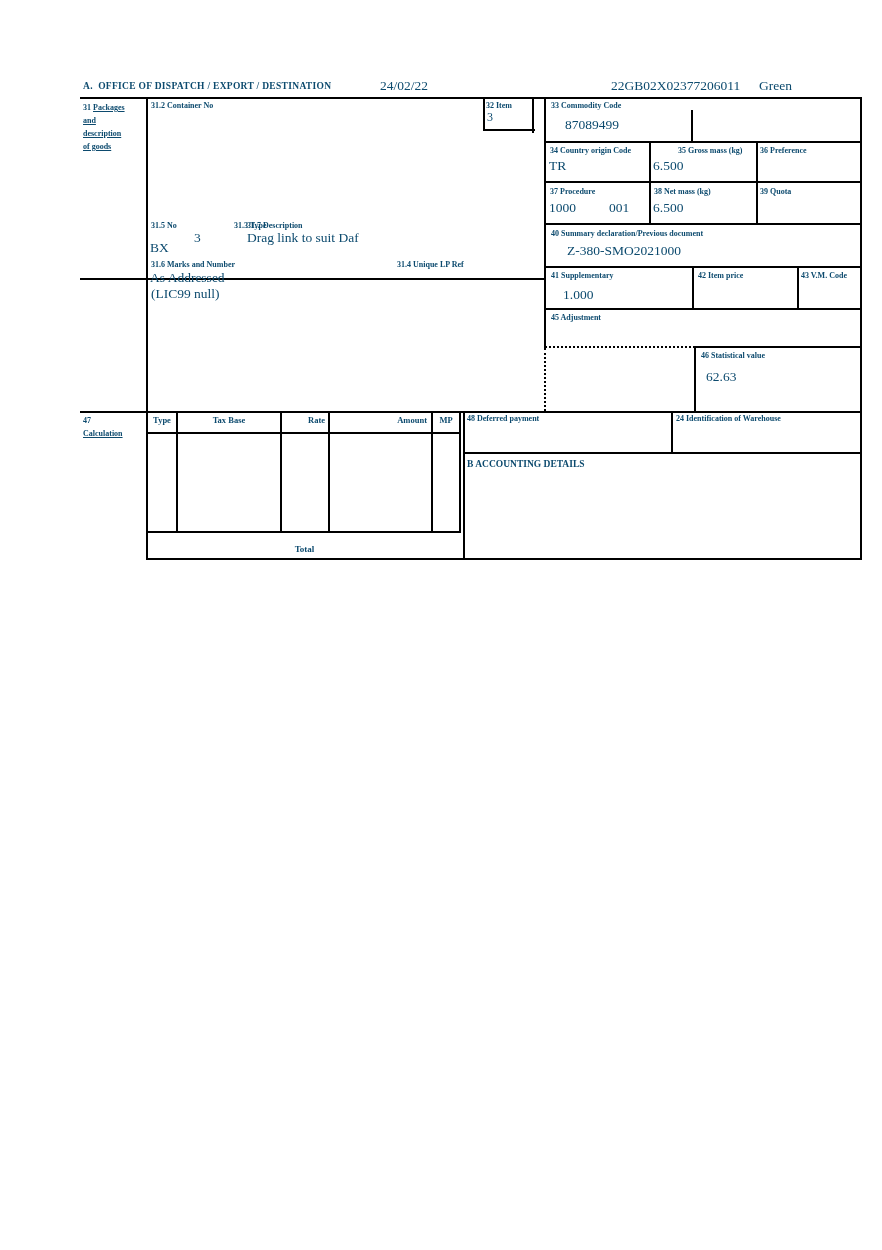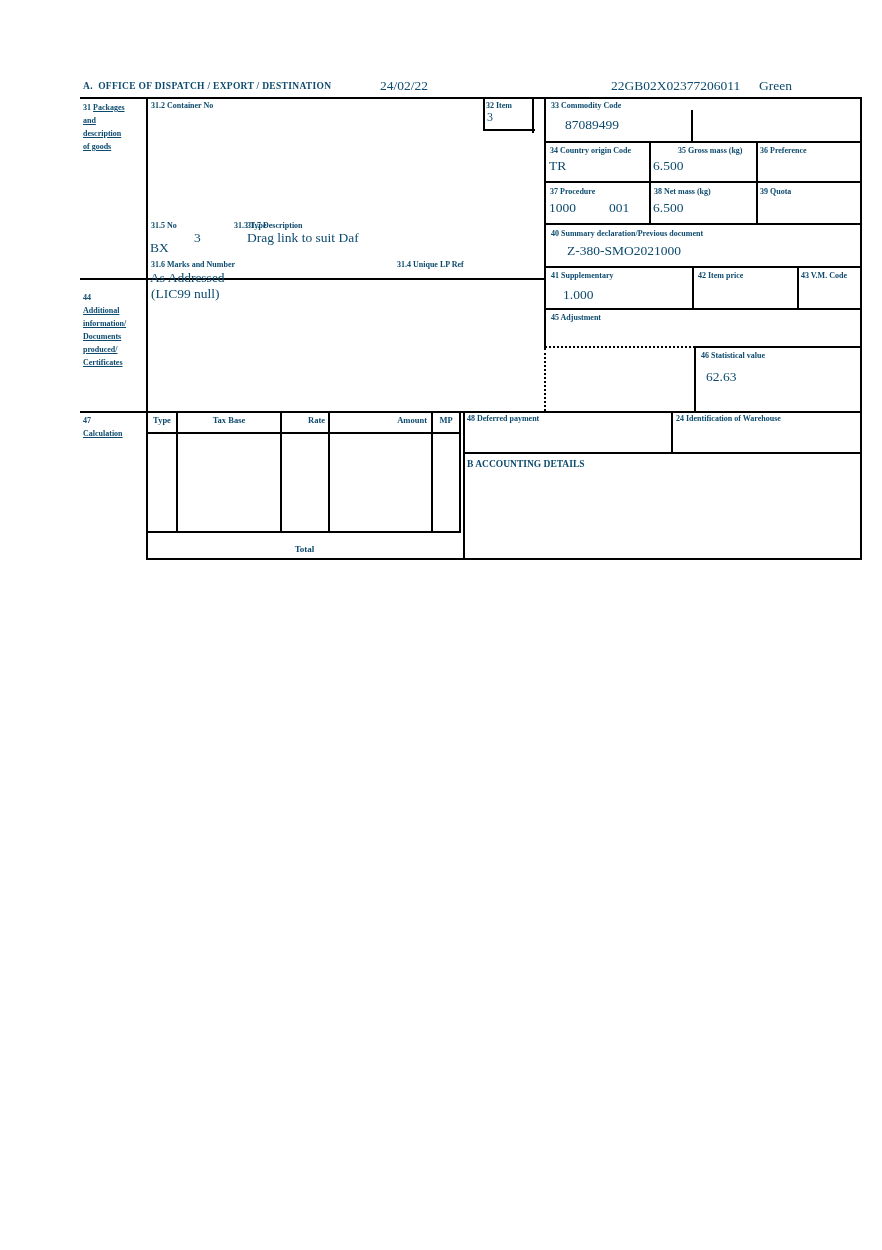--- a/index.html
+++ b/index.html
@@ -70,28 +70,20 @@
   <div class="vl" style="left:463px;top:411px;height:149px;"></div>
   <div class="vl" style="left:671px;top:411px;height:43px;"></div>
 
   <div class="leftlbl" style="left:83px;top:101px;width:62px;">
     <div><span>31</span> <span class="ul">Packages</span></div>
     <div class="ul">and</div>
     <div class="ul">description</div>
     <div class="ul">of goods</div>
   </div>
 
-  <div class="leftlbl" style="left:83px;top:291px;width:62px;">
-    <div>44</div>
-    <div class="ul">Additional</div>
-    <div class="ul">information/</div>
-    <div class="ul">Documents</div>
-    <div class="ul">produced/</div>
-    <div class="ul">Certificates</div>
-  </div>
 
   <div class="leftlbl" style="left:83px;top:414px;width:62px;">
     <div>47</div>
     <div class="ul">Calculation</div>
   </div>
 
   <div class="lbl" style="left:151px;top:101px;">31.2 Container No</div>
 
   <div class="lbl" style="left:486px;top:101px;">32 Item</div>
   <div class="val-sm" style="left:487px;top:111px;">3</div>

